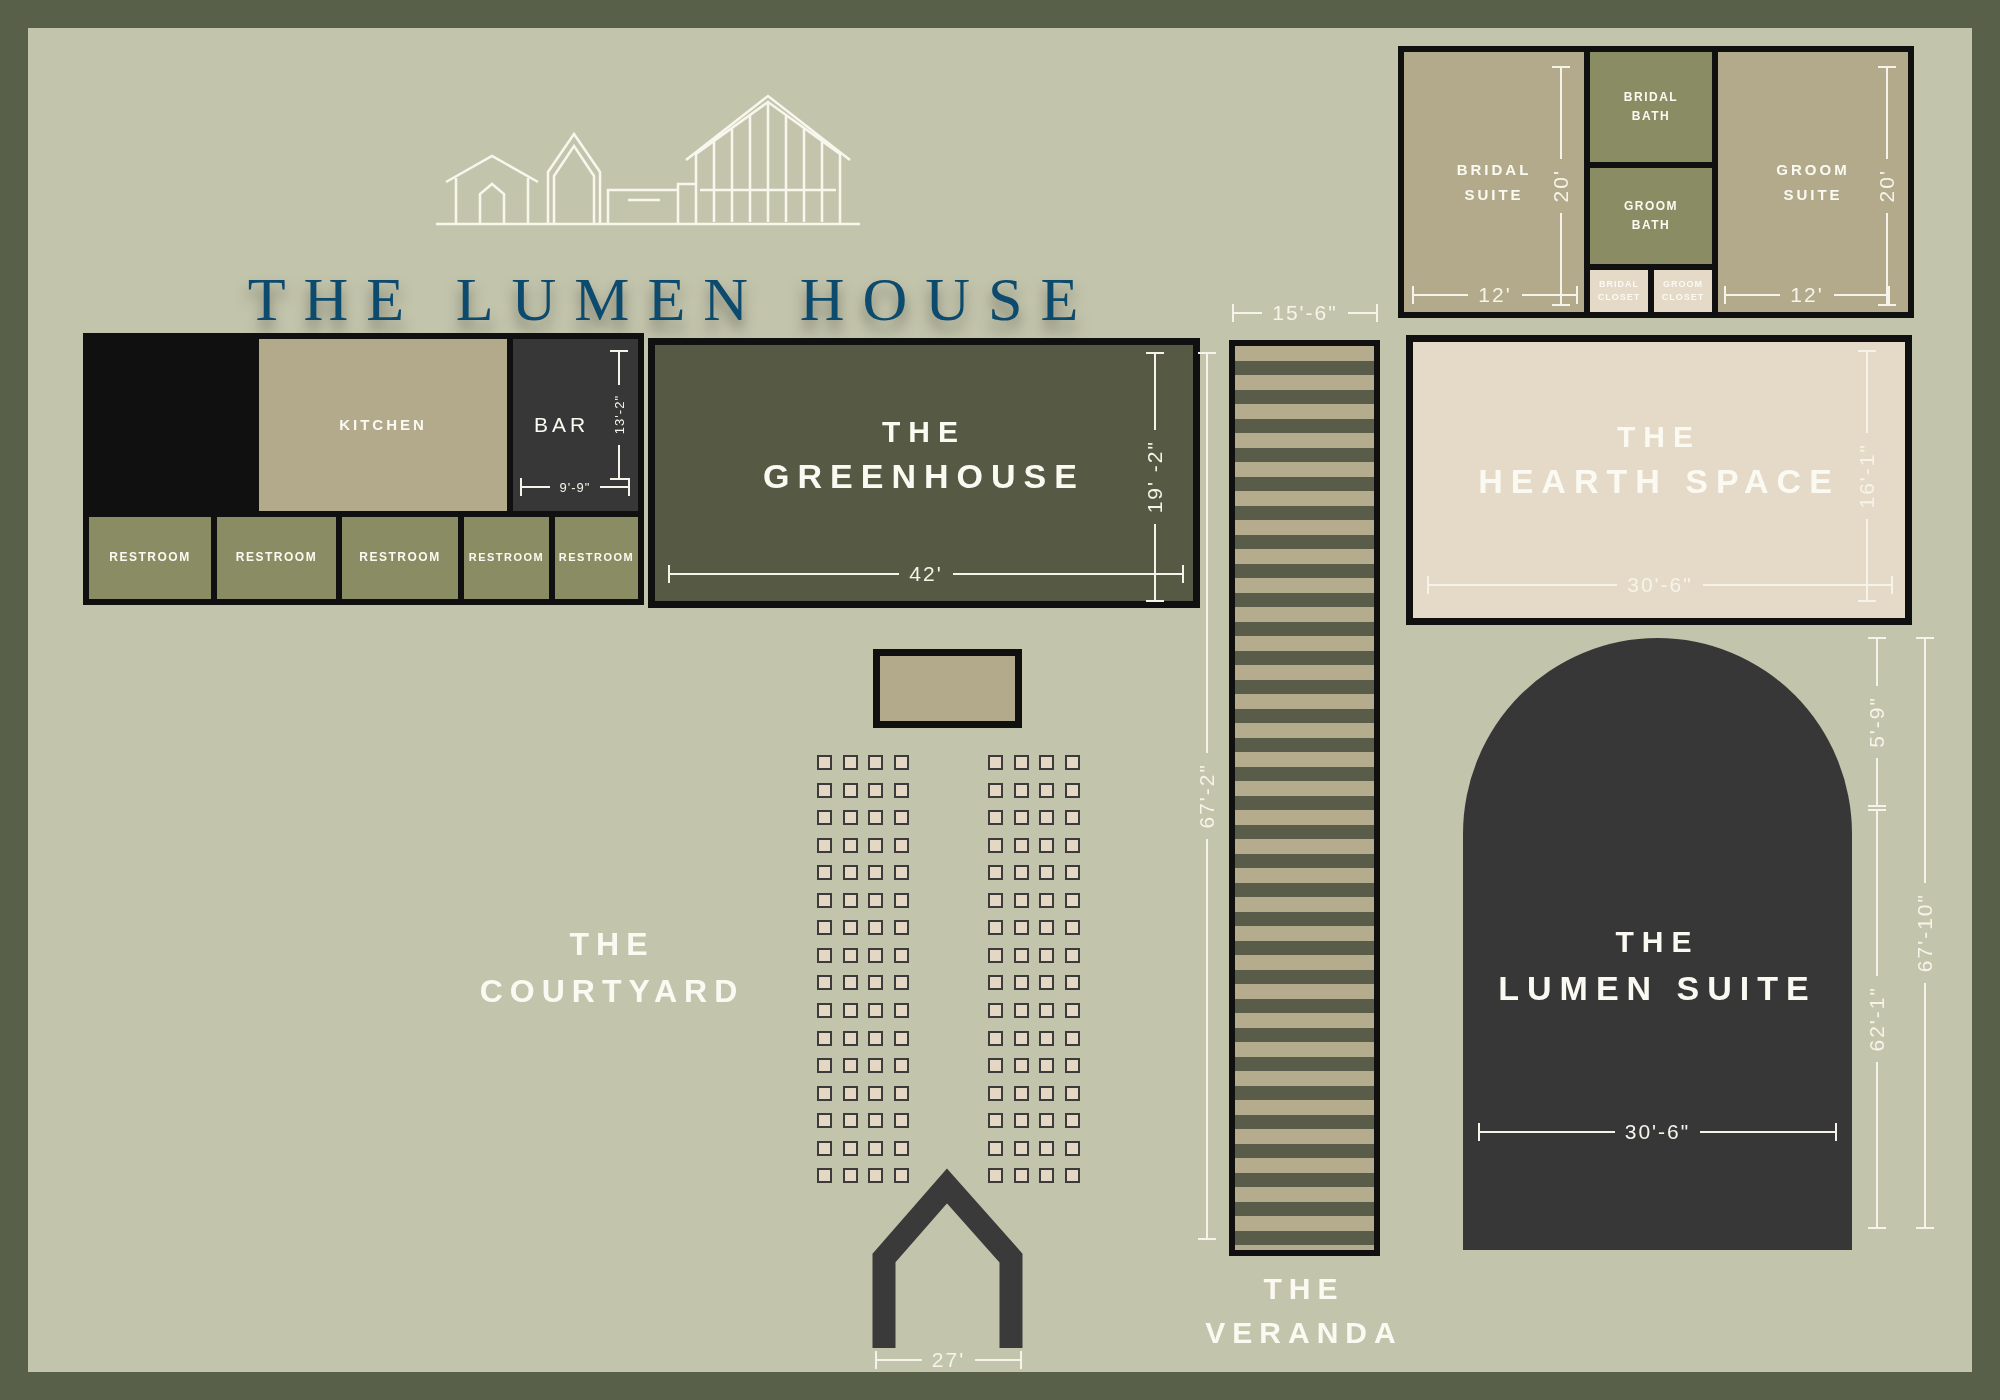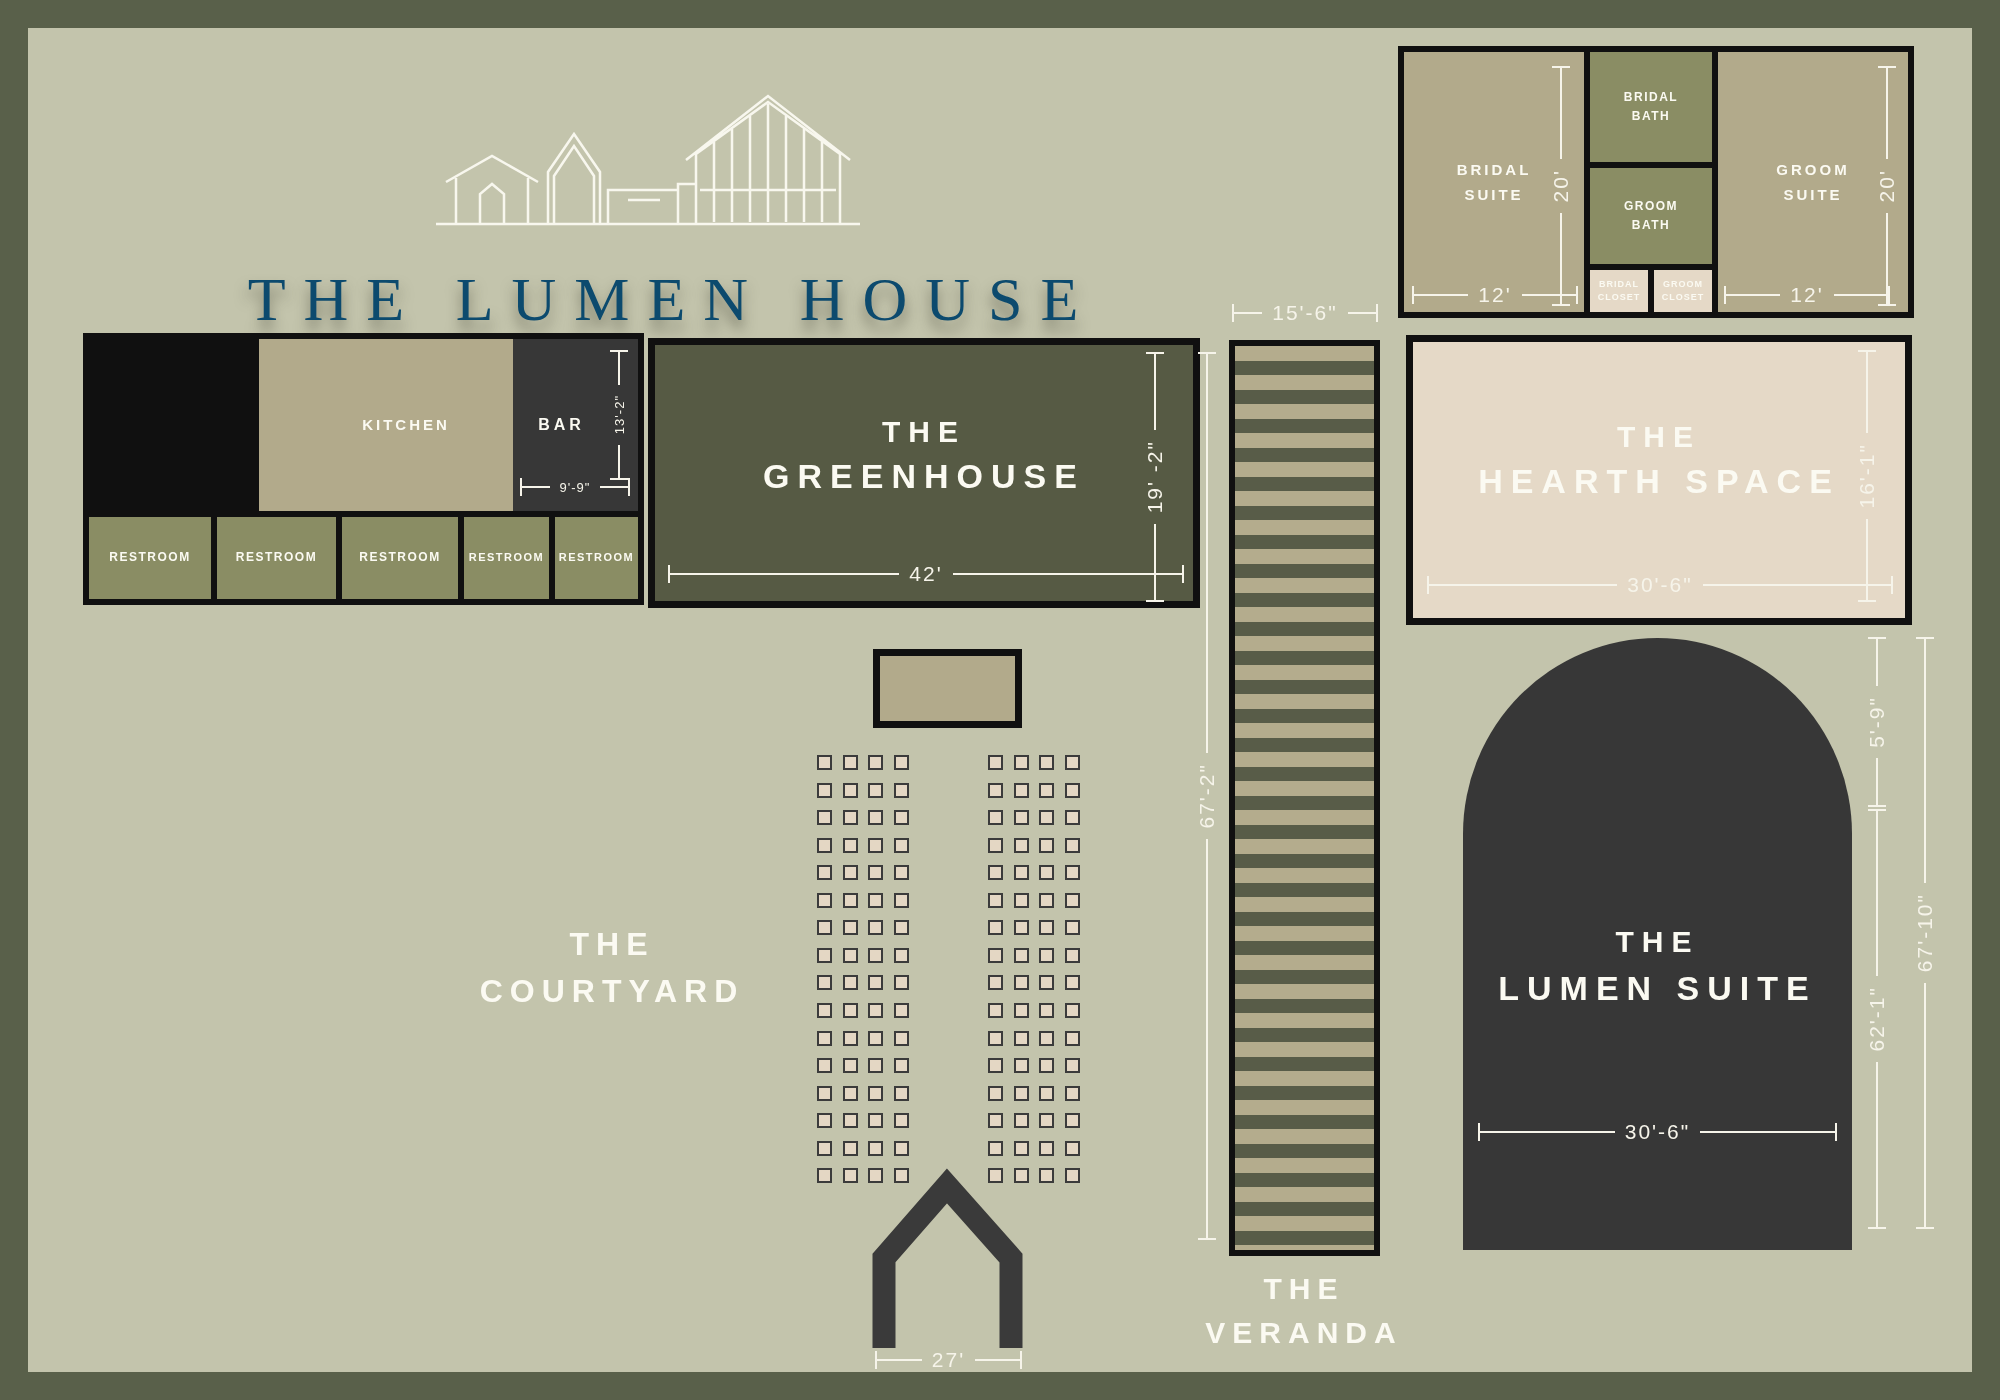--- a/index.html
+++ b/index.html
@@ -12,21 +12,21 @@
         color:#fbfaf2;text-align:center;}
   .room.outlined{border:7px solid #101010;box-sizing:border-box;}
   .fill-tan{background:#b2aa8b;}
   .fill-olive{background:#8a8d64;}
   .fill-cream{background:#e5d9c7;}
   .fill-dark{background:#373737;}
   .fill-green{background:#565a44;}
   .lbl-xs{font-size:9px;letter-spacing:1px;font-weight:700;line-height:1.5;}
   .lbl-sm{font-size:12px;letter-spacing:1.5px;font-weight:700;line-height:1.6;}
   .lbl-md{font-size:15px;letter-spacing:3px;font-weight:700;line-height:1.7;}
-  .lbl-bar{font-size:16px;letter-spacing:4px;font-weight:700;}
+  .lbl-bar{font-size:21px;letter-spacing:4px;font-weight:400;}
   .big30{font-size:30px;} .big34{font-size:34px;}
   .floatlabel{position:absolute;color:#fbfaf2;text-align:center;font-weight:600;letter-spacing:7px;}
   
   .dim{position:absolute;display:flex;align-items:center;color:#f6f4ea;}
   .dim-h{flex-direction:row;height:18px;}
   .dim-v{flex-direction:column;width:18px;}
   .dim .bar{flex:1;background:#f6f4ea;}
   .dim-h .bar{height:2px;}
   .dim-v .bar{width:2px;}
   .dim .tick{background:#f6f4ea;flex:none;}
@@ -118,21 +118,21 @@
     </div>
     <div class="dim dim-h" style="left:1696px;top:258px;width:166px;">
       <span class="tick"></span>
         <span class="bar"></span>
         <span class="lbl">12'</span>
         <span class="bar"></span>
         <span class="tick"></span>
     </div>
 
     <div class="block" style="left:55px;top:305px;width:561px;height:272px;"></div>
-    <div class="room fill-tan" style="left:231px;top:311px;width:248px;height:172px;padding-left:23px;">
+    <div class="room fill-tan" style="left:231px;top:311px;width:248px;height:172px;">
       <div class="lbl-md">KITCHEN</div>
     </div>
     <div class="room fill-dark" style="left:485px;top:311px;width:125px;height:172px;">
       <div class="lbl-bar" style="margin-right:28px;">BAR</div>
     </div>
     <div class="dim dim-v dim-sm" style="left:582px;top:322px;height:130px;">
       <span class="tick"></span>
         <span class="bar"></span>
         <span class="lbl">13'-2"</span>
         <span class="bar"></span>

